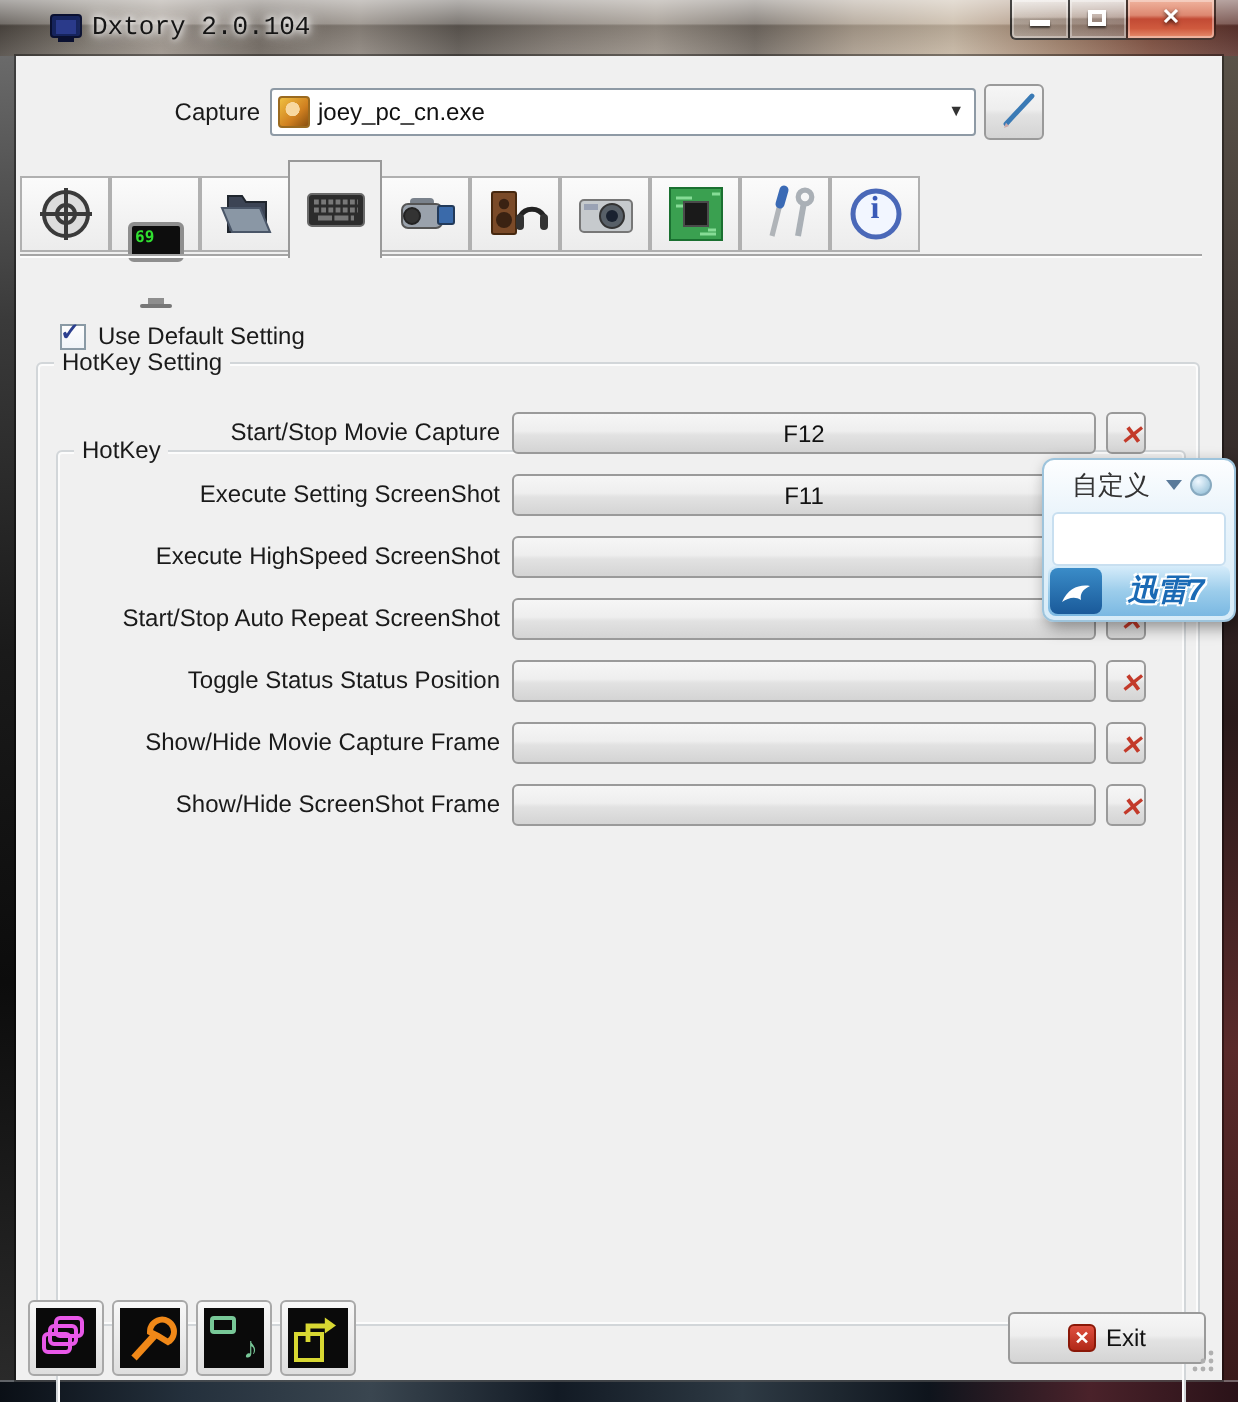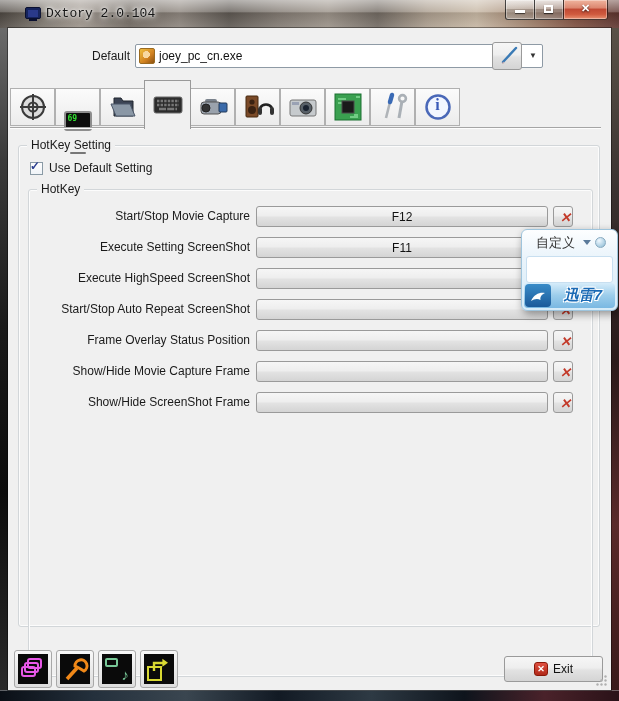--- a/index.html
+++ b/index.html
@@ -42,21 +42,21 @@
   .glyph-min { position:absolute; left:9px; top:10px; width:10px; height:3px; background:#fff; box-shadow:0 1px 1px rgba(0,0,0,.6); }
   .glyph-max { position:absolute; left:9px; top:5px; width:9px; height:8px; border:2px solid #fff; box-shadow:0 1px 1px rgba(0,0,0,.6); }
   .glyph-x { position:absolute; width:100%; top:2px; text-align:center; font-size:11px; font-weight:bold; color:#fff; text-shadow:0 1px 2px rgba(0,0,0,.7); }
 
   
   .client { position:absolute; left:8px; top:28px; width:603px; height:662px;
     background:#f0f0f0; outline:1px solid rgba(0,0,0,.4); }
 
   
   .profile-label { position:absolute; left:40px; top:21px; width:82px; text-align:right; font-size:12px; color:#1a1a1a; }
-  .combo { position:absolute; left:127px; top:16px; width:408px; height:24px; background:#fff;
+  .combo { position:absolute; left:127px; top:16px; width:353px; height:24px; background:#fff;
     border:1px solid #8e9aa5; border-radius:2px;text-align:right; }
   .combo .avatar { position:absolute; left:3px; top:3px; width:16px; height:16px; border-radius:2px;
     background:radial-gradient(circle at 45% 40%, #f8d8a0 0 30%, transparent 32%),
                linear-gradient(135deg,#f0c040,#d08020 60%,#8a5010); border:1px solid #9a6a20; }
   .combo .ctext { position:absolute; left:23px; top:4px; font-size:12px; color:#111; }
   .combo .carrow { position:absolute; right:5px; top:6px; font-size:8px; color:#333; }
   .btn { background:linear-gradient(180deg,#f6f6f6,#eeeeee 45%,#e2e2e2 55%,#d4d4d4);
     border:1px solid #9a9a9a; border-radius:3px; }
   .edit-btn { position:absolute; left:484px; top:14px; width:30px; height:28px; }
 
@@ -70,21 +70,21 @@
 
   
   .icon-monitor { width:30px; height:28px; }
   .icon-monitor .mscreen { width:28px; height:20px; margin:18px auto; background:#0d0d0d; border:2px solid #8e8e8e; border-radius:3px; position:relative; }
   .icon-monitor .mscreen span { position:absolute; left:2px; top:1px; font-size:8px; font-weight:bold;
     font-family:"DejaVu Sans Mono", monospace; color:#30e030; }
   .icon-monitor .mstand { width:8px; height:3px; background:#8e8e8e; margin:0 auto; }
   .icon-monitor .mbase { width:16px; height:2px; background:#777; margin:0 auto; border-radius:1px; }
 
   
-  .groupbox { position:absolute; border:1px solid #d2d6d9; border-radius:3px; box-shadow:inset 0 0 0 1px #fcfcfc; }
+  .groupbox { position:absolute; border:1px solid #d2d6d9; border-radius:3px; box-shadow:inset 0 0 0 1px #fcfcfc;margin-top:36px; }
   .grouplabel { position:absolute; top:-8px; left:8px; background:#f0f0f0; padding:0 4px; font-size:12px; color:#1a1a1a; white-space:nowrap; }
   .gb-outer { left:10px; top:117px; width:582px; height:482px; }
   .gb-inner { left:20px; top:161px; width:565px; height:488px; }
 
   
   .cb-box { position:absolute; left:22px; top:134px; width:13px; height:13px; background:linear-gradient(180deg,#fdfdfd,#f0f4f8);
     border:1px solid #8a9aa5; }
   .cb-check { position:absolute; left:-1px; top:-4px; font-size:12px; font-weight:bold; color:#2b3f8f; }
   .cb-label { position:absolute; left:41px; top:133px; font-size:12px; color:#1a1a1a; }
 
@@ -158,21 +158,21 @@
     <div class="capbtn close">
         <div class="glyph-x">✕</div>
       </div>
   </div>
   <div class="edge-left"></div>
   <div class="edge-right"></div>
   <div class="edge-bottom"></div>
 
   <div class="client">
 
-    <div class="profile-label">Default</div>
+    <div class="profile-label">Capture</div>
     <div class="combo">
       <div class="avatar"></div>
       <div class="ctext">joey_pc_cn.exe</div>
       <div class="carrow">▼</div>
     </div>
     <button class="btn edit-btn">
       <svg width="22" height="22" viewBox="0 0 22 22">
         <line x1="4" y1="18" x2="17" y2="4" stroke="#3a7ab5" stroke-width="2.4" stroke-linecap="round"></line>
         <path d="M3 20 L5.5 19 L4 17.4 Z" fill="#caa"></path>
       </svg>
@@ -287,21 +287,21 @@
       <div class="hk-label" style="top:240px">Execute HighSpeed ScreenShot</div>
       <button class="btn hk-btn" style="top:240px"></button>
       <button class="btn hk-x" style="top:240px"><span>✕</span></button>
     </div>
     <div>
       <div class="hk-label" style="top:271px">Start/Stop Auto Repeat ScreenShot</div>
       <button class="btn hk-btn" style="top:271px"></button>
       <button class="btn hk-x" style="top:271px"><span>✕</span></button>
     </div>
     <div>
-      <div class="hk-label" style="top:302px">Frame Overlay Status Position</div>
+      <div class="hk-label" style="top:302px">Toggle Status Status Position</div>
       <button class="btn hk-btn" style="top:302px"></button>
       <button class="btn hk-x" style="top:302px"><span>✕</span></button>
     </div>
     <div>
       <div class="hk-label" style="top:333px">Show/Hide Movie Capture Frame</div>
       <button class="btn hk-btn" style="top:333px"></button>
       <button class="btn hk-x" style="top:333px"><span>✕</span></button>
     </div>
     <div>
       <div class="hk-label" style="top:364px">Show/Hide ScreenShot Frame</div>

